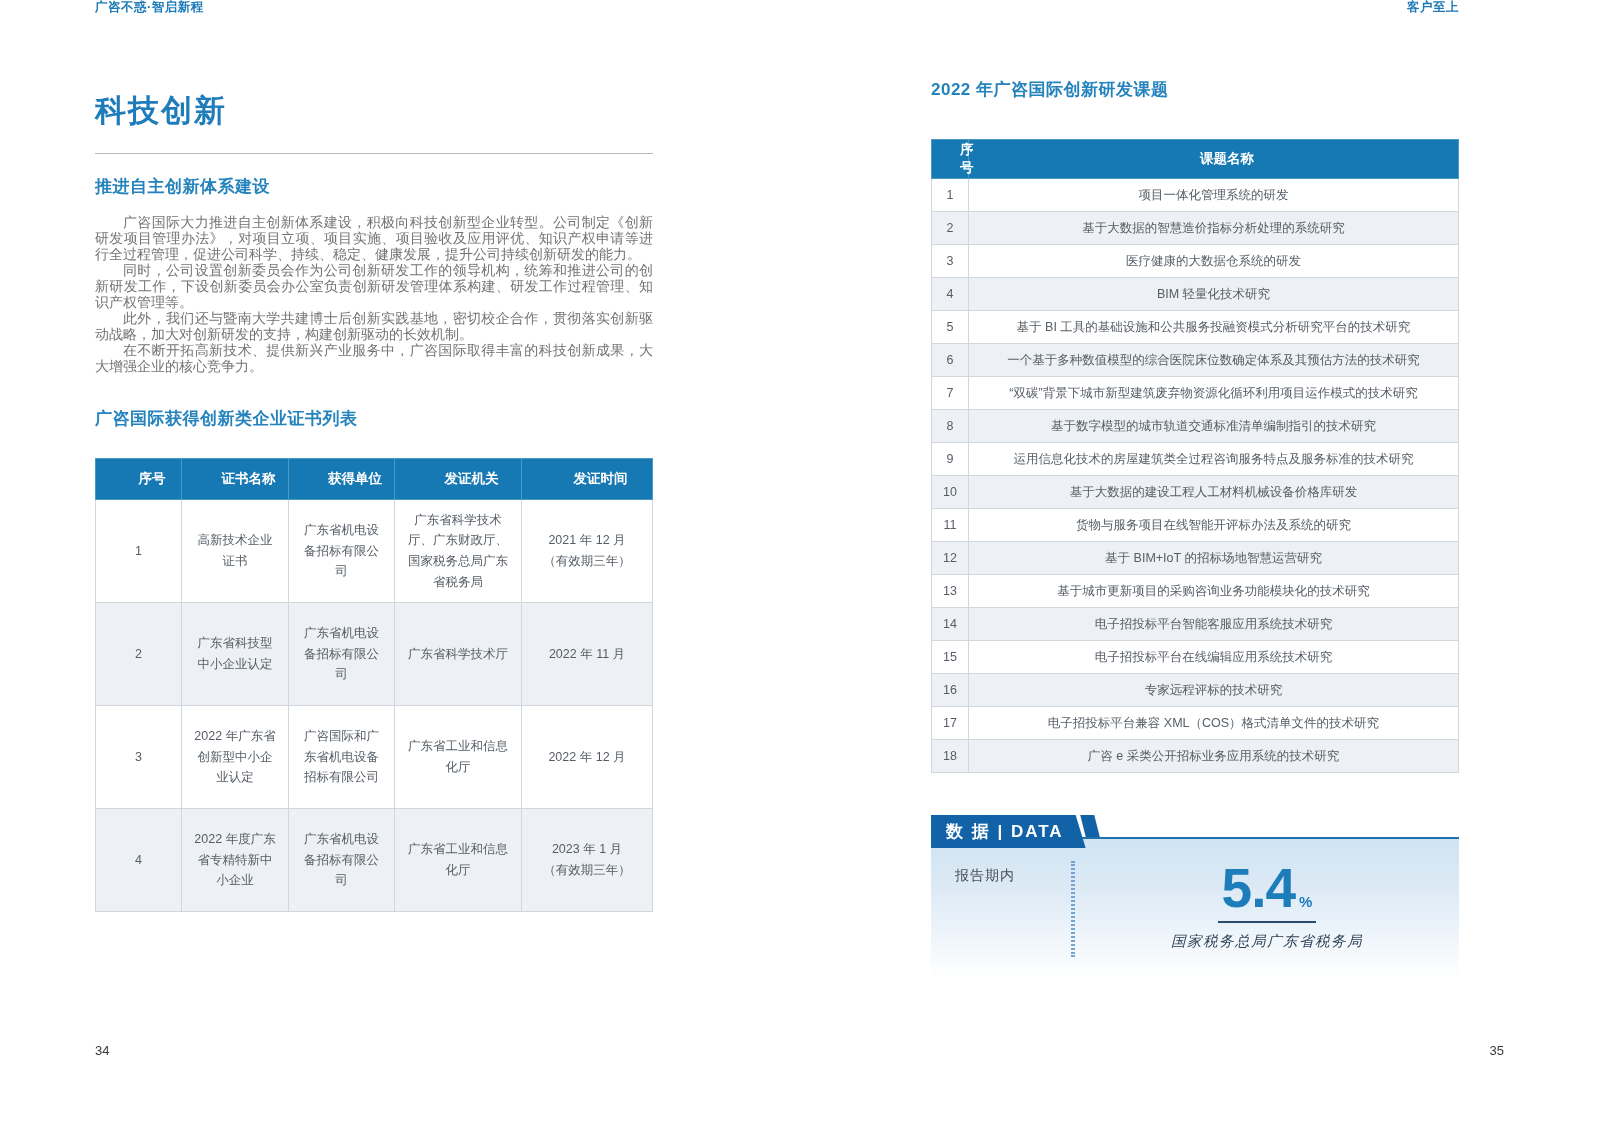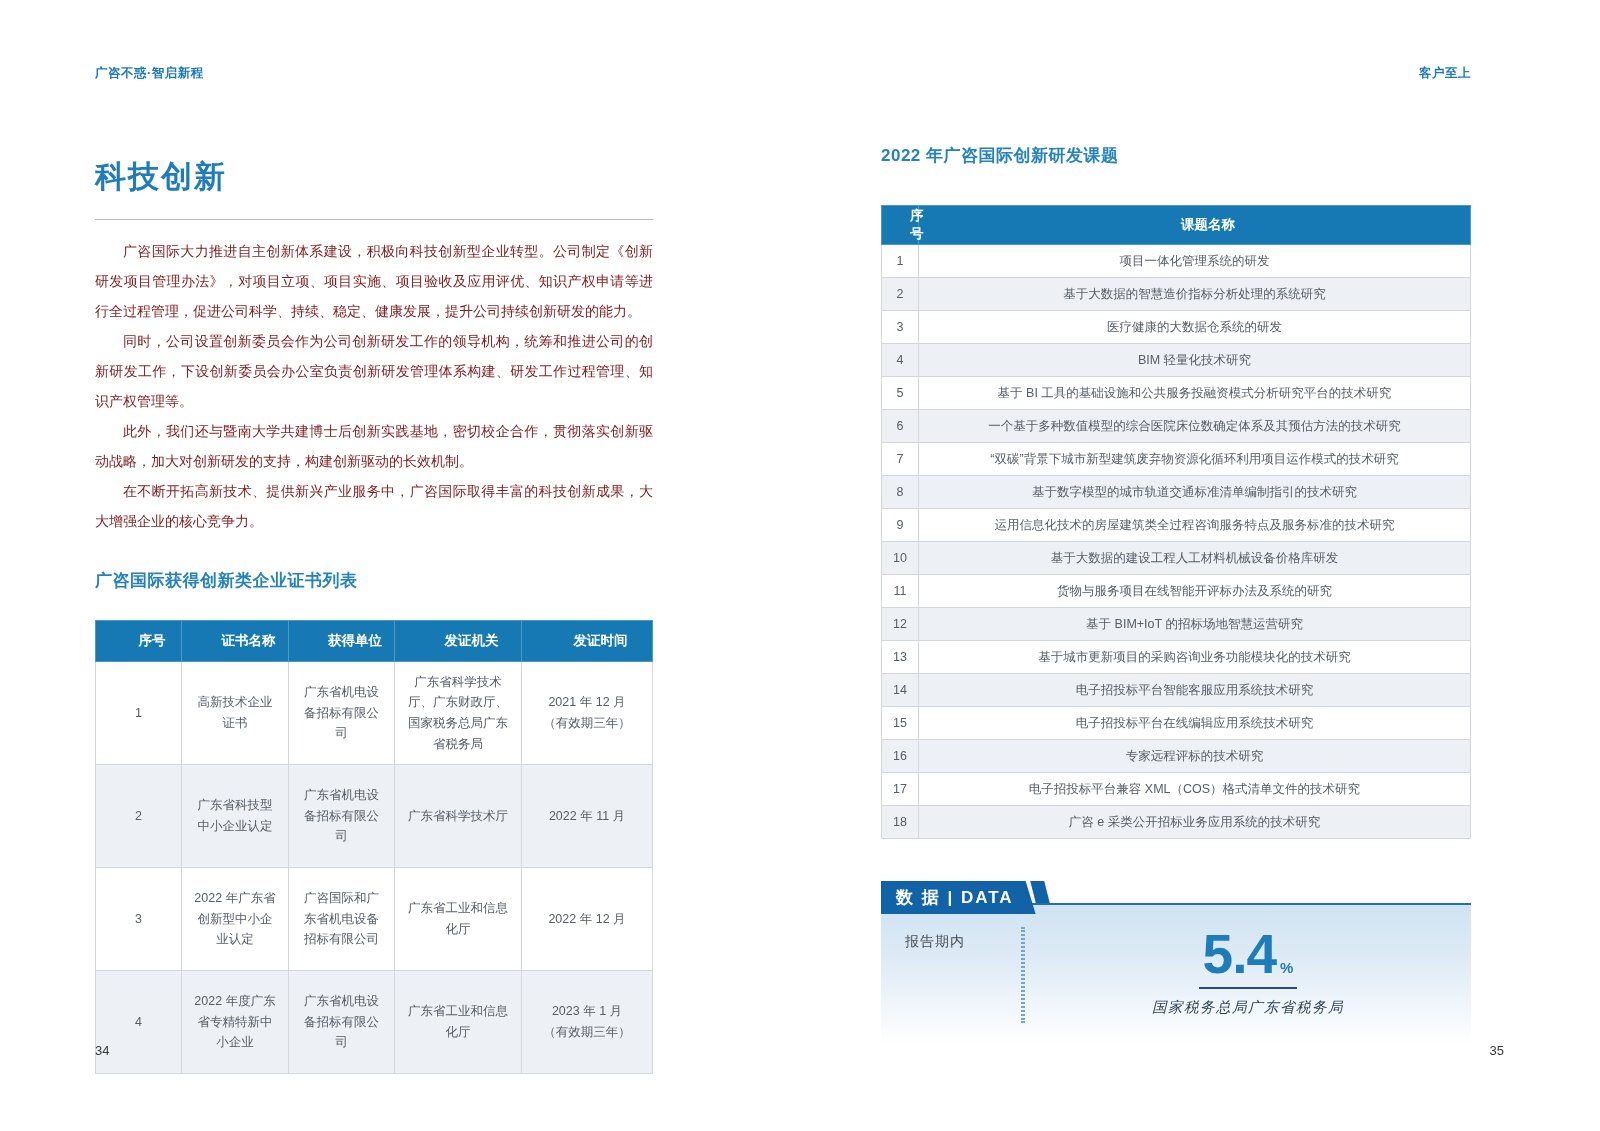--- a/index.html
+++ b/index.html
@@ -3,32 +3,32 @@
 <meta charset="utf-8">
 <style>
   html,body{margin:0;padding:0;}
   body{
     width:1600px;height:1131px;position:relative;background:#ffffff;
     font-family:"Liberation Sans","DejaVu Sans",sans-serif;
     overflow:hidden;
   }
   .col{position:absolute;top:0;}
   .col-left{left:95px;width:558px;}
-  .col-right{left:881px;width:590px;}
-
-  .slogan{margin-top:66px;font-size:12.5px;font-weight:bold;color:#1b79b8;letter-spacing:.5px;line-height:15px;}
+  .col-right{left:931px;width:528px;}
+
+  .slogan{font-size:12.5px;font-weight:bold;color:#1b79b8;letter-spacing:.5px;line-height:15px;}
   .col-right .slogan{text-align:right;}
 
   .page-title{margin:77px 0 0;font-size:31px;font-weight:bold;color:#1e7cba;letter-spacing:2px;line-height:37px;}
   .title-rule{height:1px;background:#b4bac1;margin-top:24px;}
 
   .sec-heading{margin:22px 0 0;font-size:17px;font-weight:600;color:#2483bd;letter-spacing:.5px;line-height:22px;}
 
   .paragraphs{margin-top:16px;}
-  .paragraphs p{margin:0;text-indent:2em;font-size:14px;line-height:30px;color:#7f1d1d;text-align:justify;}
+  .paragraphs p{margin:0;text-indent:2em;font-size:14px;line-height:16px;color:#737373;text-align:justify;}
 
   .table-title{margin-top:34px;}
 
   table{border-collapse:collapse;width:100%;table-layout:fixed;}
   th{background:#1779b4;color:#ffffff;font-size:13.5px;font-weight:bold;text-align:center;border:1px solid #4a9ac6;padding-left:28px;}
   td{border:1px solid #d2d7dc;font-size:12.5px;color:#565d66;text-align:center;vertical-align:middle;line-height:1.65;background:#ffffff;}
   tbody tr:nth-child(even) td{background:#edf1f5;}
 
   .cert-table{margin-top:28px;}
   .cert-table th{height:38px;}
@@ -71,20 +71,21 @@
   .pagenum-left{left:95px;}
   .pagenum-right{left:1470px;width:34px;text-align:right;}
 </style>
 </head>
 <body>
 
 <div class="col col-left">
   <div class="slogan">广咨不惑·智启新程</div>
   <h1 class="page-title">科技创新</h1>
   <div class="title-rule"></div>
+  <h2 class="sec-heading">推进自主创新体系建设</h2>
   <div class="paragraphs">
     <p>广咨国际大力推进自主创新体系建设，积极向科技创新型企业转型。公司制定《创新研发项目管理办法》，对项目立项、项目实施、项目验收及应用评优、知识产权申请等进行全过程管理，促进公司科学、持续、稳定、健康发展，提升公司持续创新研发的能力。</p>
     <p>同时，公司设置创新委员会作为公司创新研发工作的领导机构，统筹和推进公司的创新研发工作，下设创新委员会办公室负责创新研发管理体系构建、研发工作过程管理、知识产权管理等。</p>
     <p>此外，我们还与暨南大学共建博士后创新实践基地，密切校企合作，贯彻落实创新驱动战略，加大对创新研发的支持，构建创新驱动的长效机制。</p>
     <p>在不断开拓高新技术、提供新兴产业服务中，广咨国际取得丰富的科技创新成果，大大增强企业的核心竞争力。</p>
   </div>
   <h2 class="sec-heading table-title">广咨国际获得创新类企业证书列表</h2>
   <table class="cert-table" id="cert-table">
     <colgroup>
         <col class="c1">

